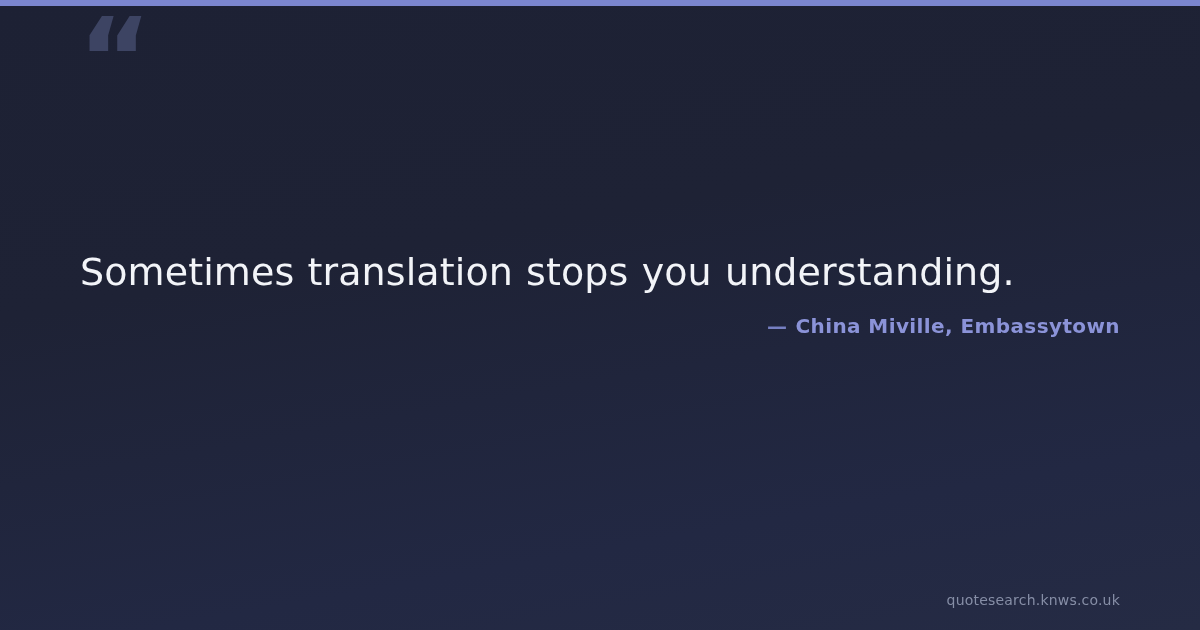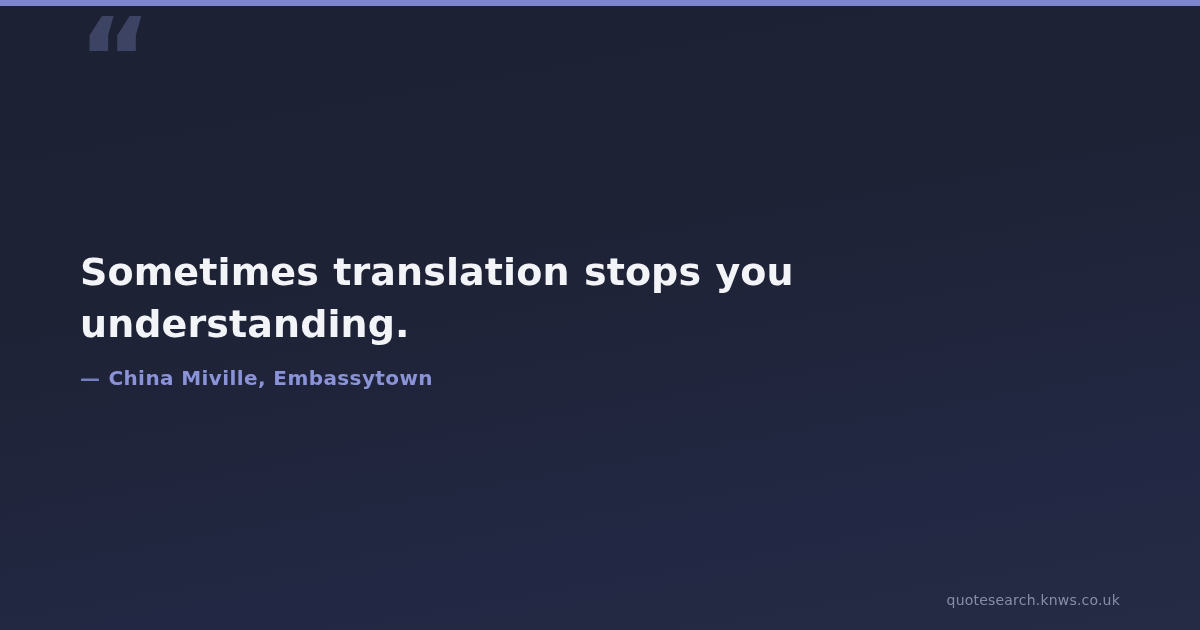--- a/index.html
+++ b/index.html
@@ -57,34 +57,35 @@
     left: 80px;
     right: 80px;
     top: 246px;
   }
 
   .quote-text {
     margin: 0;
     color: #f2f4f8;
     font-family: "DejaVu Sans", "Liberation Sans", sans-serif;
     font-size: 38px;
-    font-weight: 700;
+    font-weight: 400;
     line-height: 52px;
     letter-spacing: 0.1px;
     word-spacing: 1px;
   }
 
   .attribution {
     margin: 14px 0 0 0;
     color: #8b93d8;
     font-family: "DejaVu Sans", "Liberation Sans", sans-serif;
     font-size: 20px;
     font-weight: 700;
     line-height: 28px;
     letter-spacing: 0.4px;
+    text-align: right;
   }
 
   .attribution .dash {
     color: #767fc2;
     margin-right: 8px;
   }
 
   
   .source {
     position: absolute;

